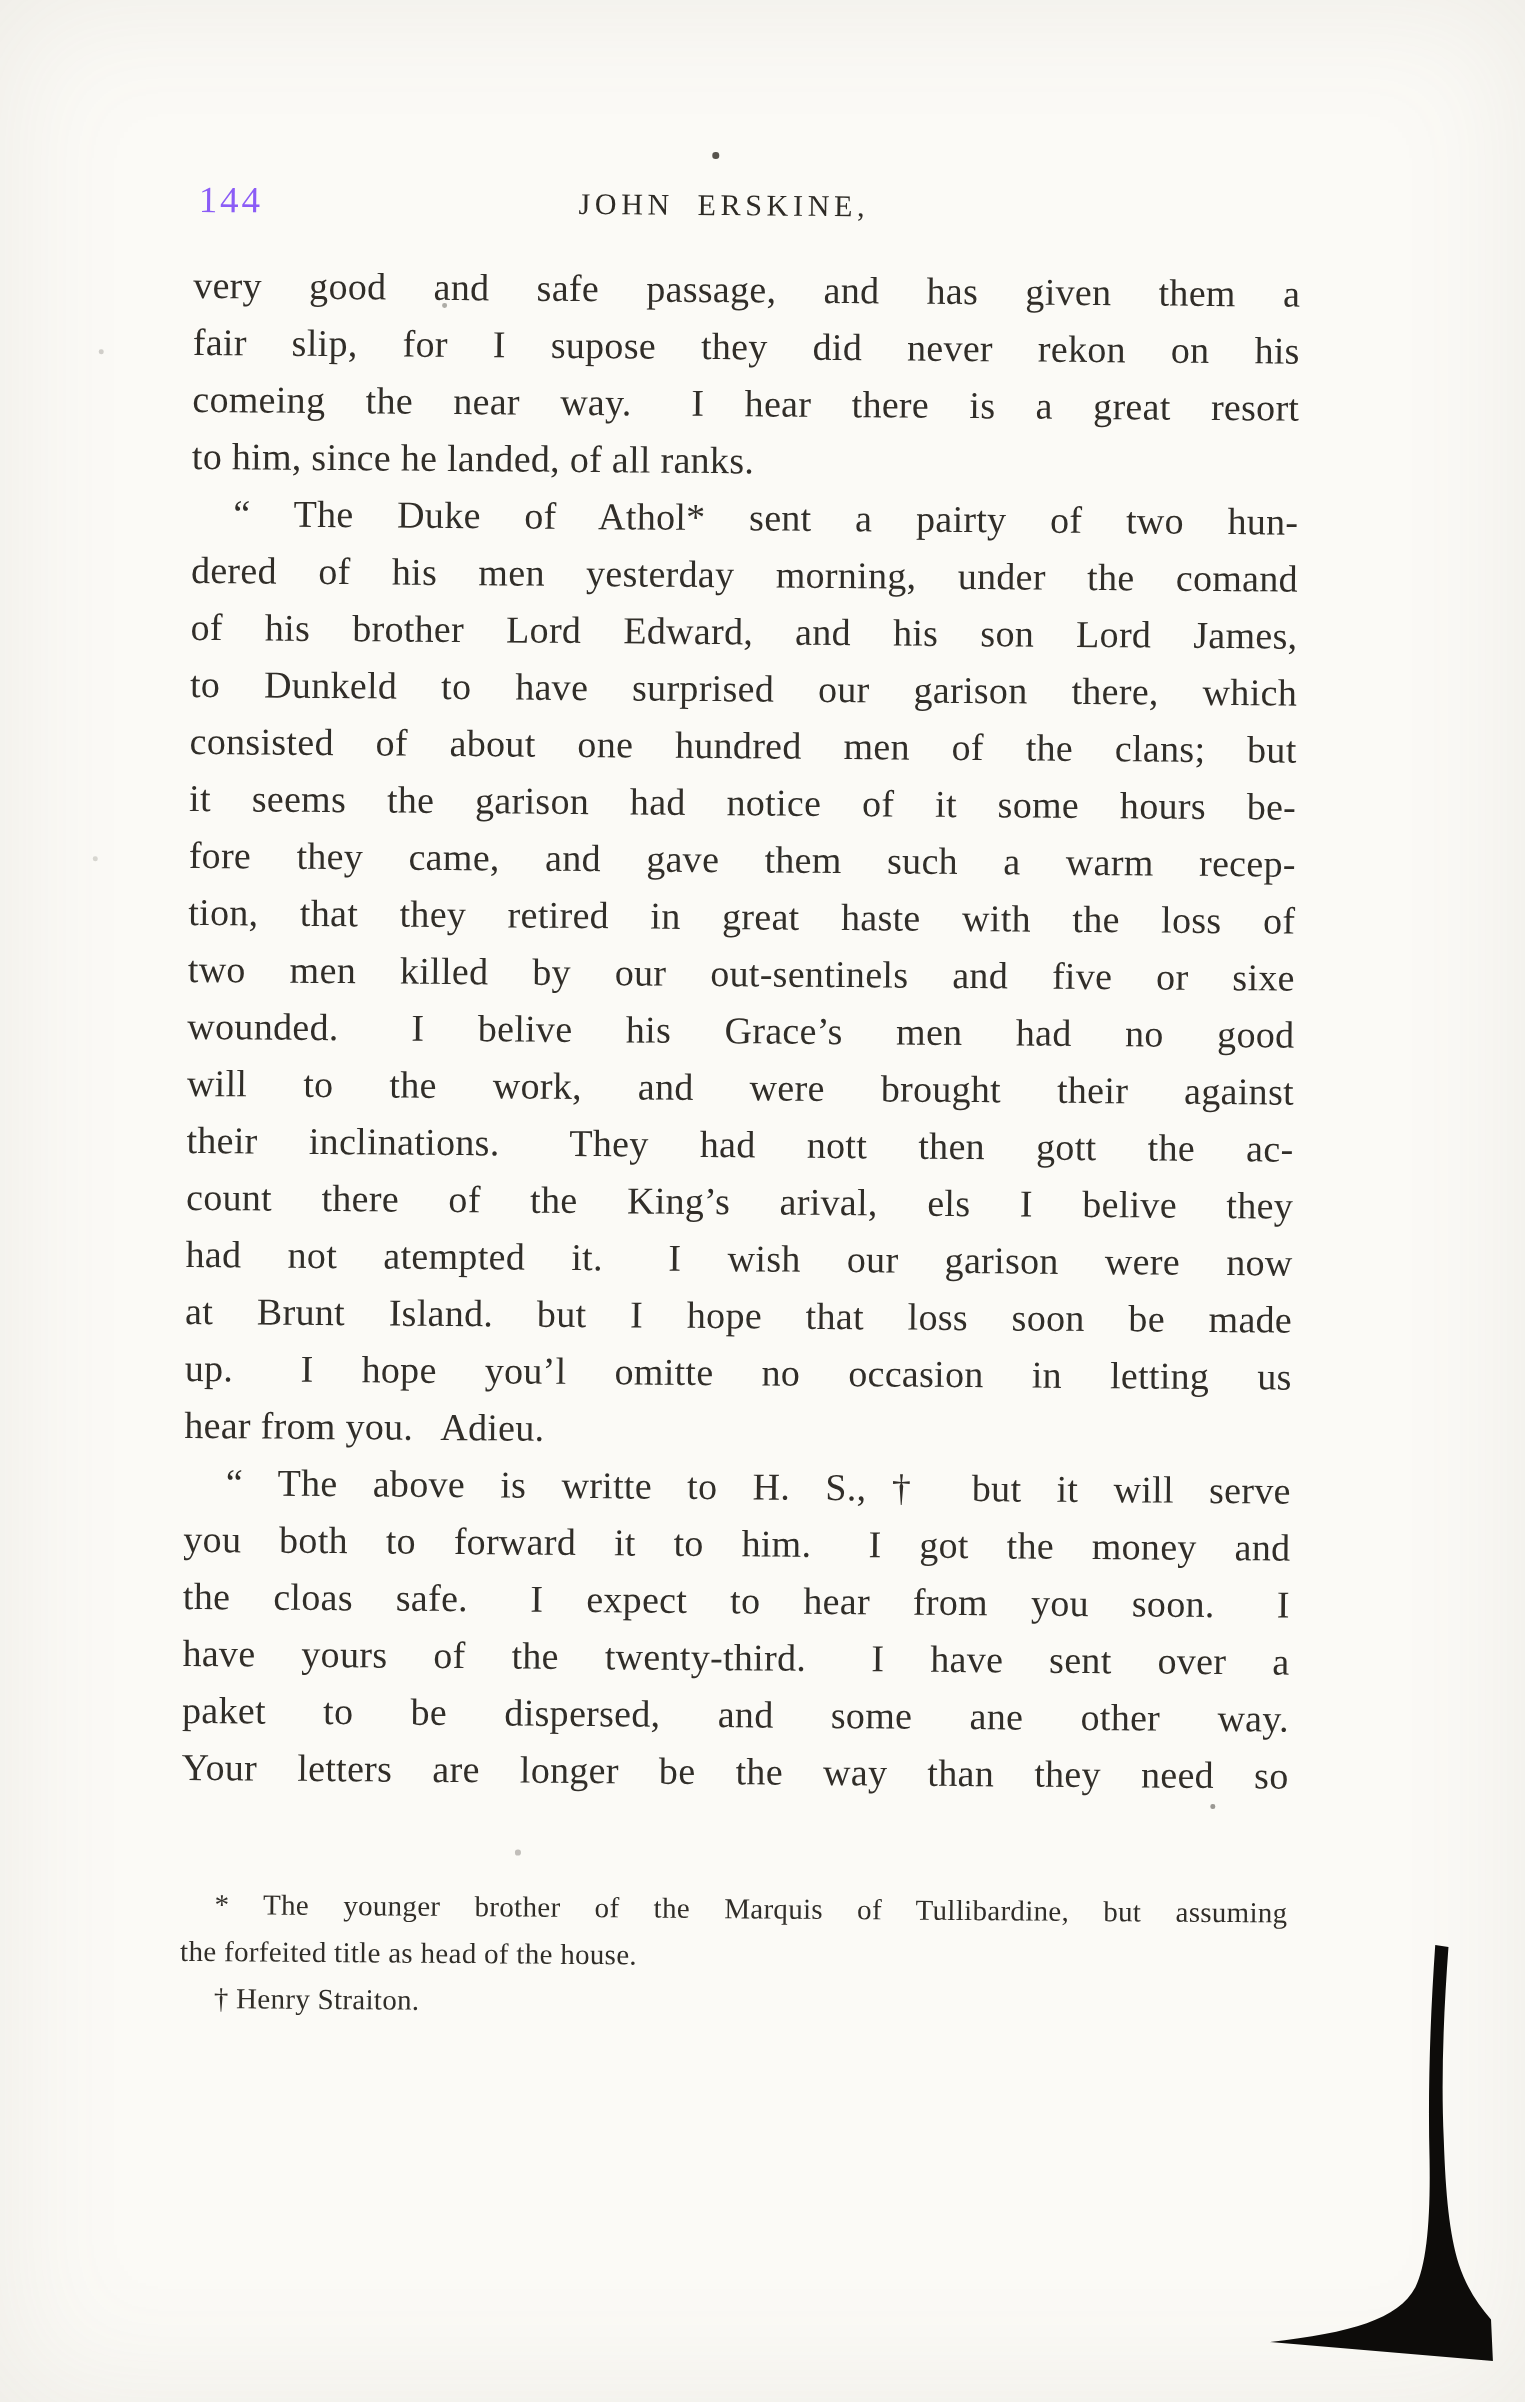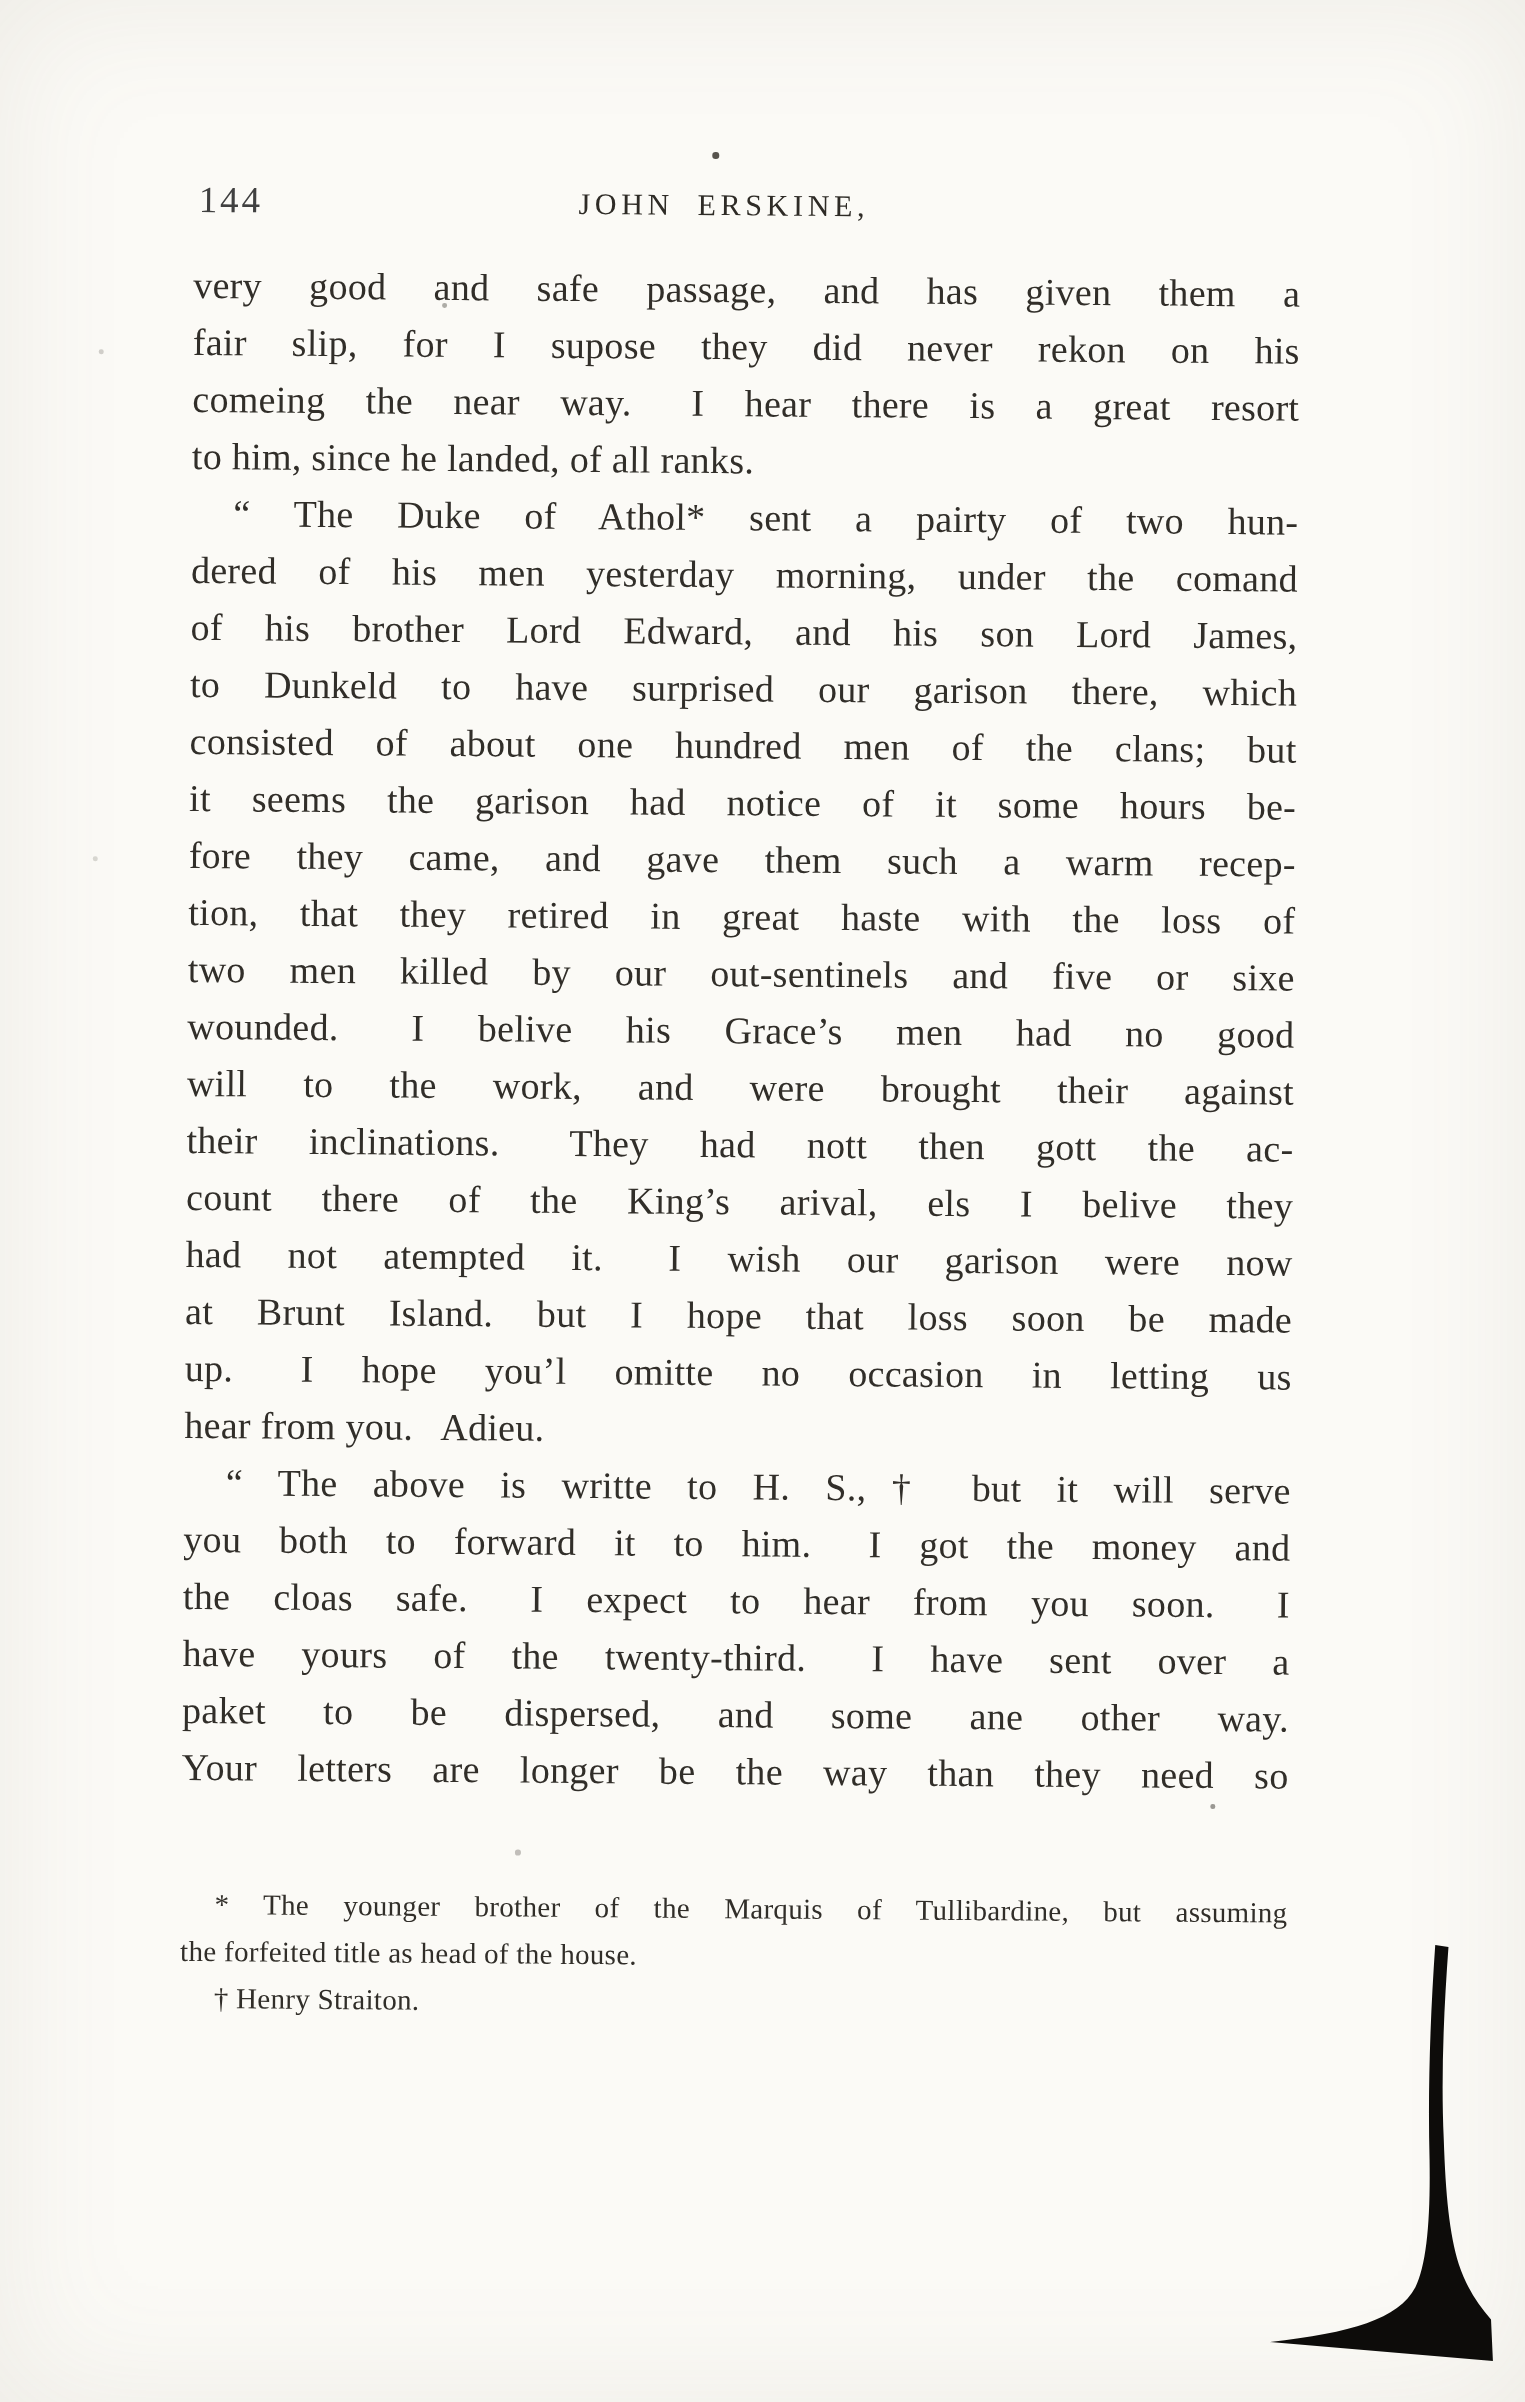--- a/index.html
+++ b/index.html
@@ -21,21 +21,21 @@
     width: 100%; height: 100%;
     transform: rotate(0.45deg);
     transform-origin: 199px 189px;
   }
   .page-number {
     position: absolute;
     top: 178px;
     left: 199px;
     font-size: 37px;
     letter-spacing: 2.8px;
-    color: #404040;
+    color: #8b5cf6;
   }
   .running-header {
     position: absolute;
     top: 184px;
     left: 0;
     width: 1448px;
     text-align: center;
     font-size: 30px;
     letter-spacing: 4.7px;
     word-spacing: 11.4px;

